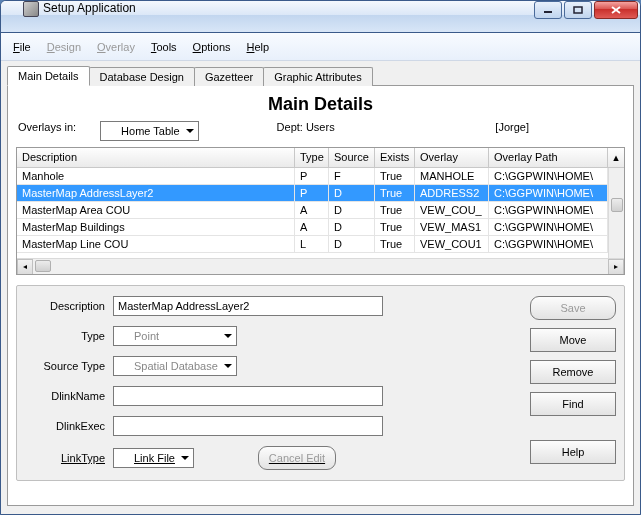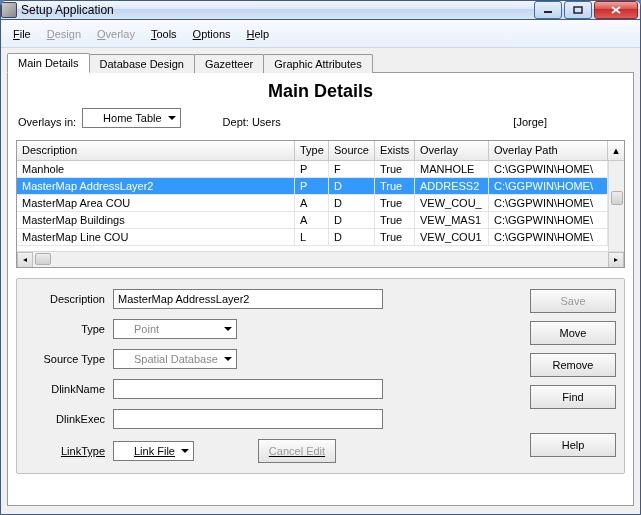--- a/index.html
+++ b/index.html
@@ -1,21 +1,21 @@
 <!DOCTYPE html>
 <html><head>
 <meta charset="utf-8">
 <style>
   * { box-sizing: border-box; }
   html, body { margin: 0; padding: 0; font-family: "Segoe UI", Tahoma, sans-serif; font-size: 11px; }
   body { background: #5a82b4; width: 641px; height: 515px; overflow: hidden; }
 
   .window { width: 641px; height: 515px; background: #fff; border: 1px solid #3a5a8a; border-radius: 6px 6px 0 0; overflow: hidden; display: flex; flex-direction: column; }
   
-  .titlebar { height: 19px; background: linear-gradient(to bottom, #f4f8fd 0%, #dbe7f7 45%, #c2d6ef 46%, #d8e6f7 100%); display: flex; align-items: center; padding: 0 2px 0 0; border-bottom: 1px solid #3a5a8a; }
+  .titlebar { height: 32px; background: linear-gradient(to bottom, #f4f8fd 0%, #dbe7f7 45%, #c2d6ef 46%, #d8e6f7 100%); display: flex; align-items: flex-start; padding: 0 2px 0 22px; border-bottom: 1px solid #3a5a8a; }
   .titlebar .app-icon { width: 16px; height: 16px; margin-right: 4px; border: 1px solid #445; background: linear-gradient(135deg, #d0d0d0, #888); border-radius: 2px; }
   .titlebar .title { flex: 1; color: #000; font-size: 12px; }
   .titlebar .win-btns { display: flex; gap: 2px; }
   .titlebar .win-btn { width: 28px; height: 18px; border: 1px solid #4a6a9a; border-radius: 3px; display: flex; align-items: center; justify-content: center; background: linear-gradient(to bottom, #e8f0fb, #c0d4ee); }
   .titlebar .win-btn svg { display: block; }
   .titlebar .win-btn.close { width: 44px; background: linear-gradient(to bottom, #f5a3a0, #d9534f 45%, #c9302c 46%, #e05a55); border-color: #8a2a26; }
 
   .menubar { height: 28px; background: linear-gradient(to bottom, #f8fbff, #e8f0fb); display: flex; align-items: center; padding: 0 4px; border-bottom: 1px solid #cfd8e6; }
   .menubar .menu-item { padding: 2px 8px; cursor: default; }
   .menubar .menu-item u { text-decoration: underline; }
@@ -23,21 +23,21 @@
 
   .client { flex: 1; background: #f0f0f0; padding: 4px 6px 8px 6px; display: flex; flex-direction: column; }
 
   .tabstrip { display: flex; align-items: flex-end; position: relative; z-index: 2; }
   .tab { border: 1px solid #9a9a9a; border-bottom: none; padding: 3px 10px; background: #f0f0f0; margin-right: -1px; border-radius: 2px 2px 0 0; cursor: default; font-size: 11px; position: relative; top: 1px; }
   .tab.active { background: #fff; border-bottom: 1px solid #fff; top: 1px; z-index: 3; }
   .tabpage { flex: 1; border: 1px solid #9a9a9a; background: #fff; padding: 6px 8px 10px 8px; display: flex; flex-direction: column; }
 
   .page-heading { text-align: center; font-size: 18px; font-weight: bold; margin: 2px 0 6px 0; }
 
-  .row-top { display: flex; align-items: flex-end; gap: 6px; font-size: 11px; margin-bottom: 12px; padding: 0 2px; }
+  .row-top { display: flex; align-items: flex-start; gap: 24px; font-size: 11px; margin-bottom: 6px; padding: 0 2px; }
   .row-top .spacer { flex: 1; }
   .combo { border: 1px solid #7a7a7a; background: #fff; height: 20px; display: inline-flex; align-items: center; padding: 0 18px 0 20px; position: relative; min-width: 90px; }
   .combo::after { content: ""; position: absolute; right: 4px; top: 7px; border: 4px solid transparent; border-top-color: #000; }
   .combo.disabled { color: #888; }
 
   .table-wrap { border: 1px solid #9a9a9a; height: 128px; overflow: hidden; display: flex; flex-direction: column; }
   .thead { display: flex; background: linear-gradient(to bottom, #fefefe, #eaeaea); border-bottom: 1px solid #c8c8c8; }
   .th { border-right: 1px solid #c8c8c8; padding: 3px 5px; font-size: 11px; white-space: nowrap; overflow: hidden; }
   .th.last { border-right: none; flex: 0 0 16px; background: linear-gradient(to bottom, #fefefe, #eaeaea); }
   .tbody { flex: 1; overflow: hidden; position: relative; }
@@ -60,21 +60,21 @@
   .c-vsb   { flex: 0 0 16px; }
 
   .form-area { margin-top: 10px; border: 1px solid #c0c0c0; background: #f0f0f0; padding: 10px 8px; display: flex; gap: 8px; border-radius: 2px; }
   .form-left { flex: 1; display: flex; flex-direction: column; gap: 10px; }
   .form-right { width: 86px; display: flex; flex-direction: column; gap: 8px; }
   .form-row { display: flex; align-items: center; gap: 8px; }
   .form-label { width: 80px; text-align: right; font-size: 11px; }
   .text-input { border: 1px solid #7a7a7a; background: #fff; height: 20px; padding: 0 4px; font-size: 11px; }
   .text-input.wide { flex: 1; max-width: 270px; }
   .btn { height: 24px; min-width: 78px; border: 1px solid #7a7a7a; background: linear-gradient(to bottom,#fcfcfc,#e3e3e3); font-size: 11px; cursor: default; padding: 0 8px; }
-  .btn.disabled { color: #9a9a9a; }
+  .btn.disabled { color: #9a9a9a; border-radius: 9px; }
   .btn-row { display:flex; gap: 64px; text-decoration: underline; }
 </style>
 </head>
 <body>
 
 <div class="window">
 
   <div class="titlebar">
     <div class="app-icon"></div>
     <div class="title">Setup Application</div>

